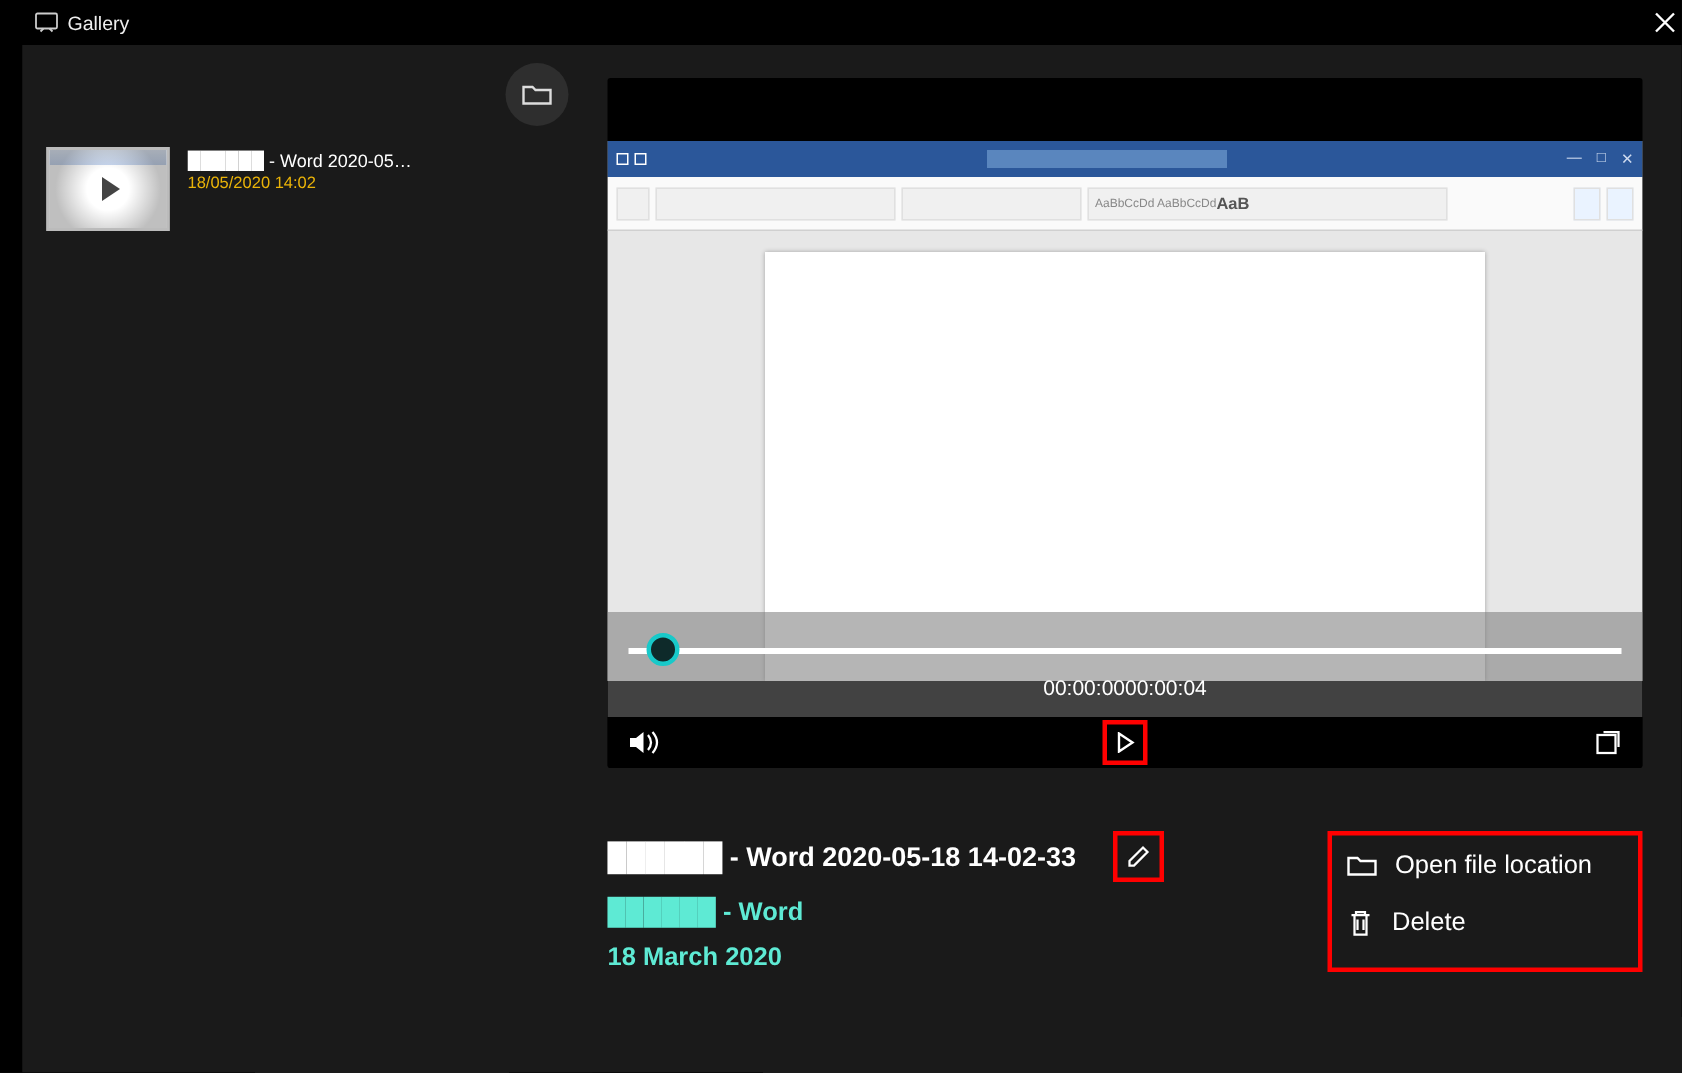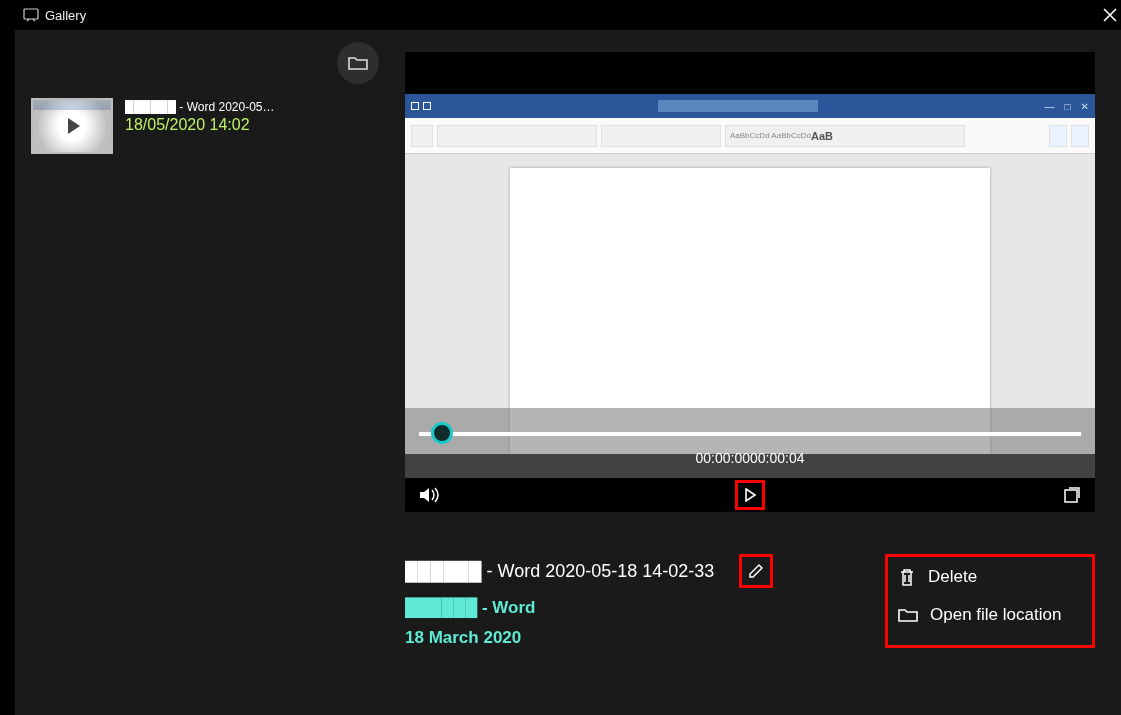--- a/index.html
+++ b/index.html
@@ -13,21 +13,21 @@
   .sidebar { width: 380px; background: #1a1a1a; padding: 12px 10px 10px 12px; display: flex; flex-direction: column; }
   .sidebar-top { display: flex; justify-content: flex-end; padding-right: 6px; padding-bottom: 10px; }
   .folder-btn { width: 42px; height: 42px; border-radius: 21px; background: #2e2e2e; display: flex; align-items: center; justify-content: center; cursor: pointer; }
   .thumb-row { display: flex; align-items: flex-start; gap: 12px; padding: 4px; }
   .thumb { width: 82px; height: 56px; background: #fff; border: 2px solid #bbb; position: relative; display: flex; align-items: center; justify-content: center; }
   .thumb-top { position: absolute; top: 0; left: 0; width: 100%; height: 10px; background: linear-gradient(#dfe8f5, #c7d6ee); }
   .thumb-play { width: 0; height: 0; border-left: 12px solid #444; border-top: 8px solid transparent; border-bottom: 8px solid transparent; margin-left: 3px; z-index: 2; }
   .thumb-shadow { position: absolute; inset: 0; background: radial-gradient(circle at center, rgba(255,255,255,0) 30%, rgba(0,0,0,0.25) 75%); }
   .thumb-info { flex: 1; padding-top: 2px; }
   .thumb-title { font-size: 12px; color: #fff; white-space: nowrap; overflow: hidden; text-overflow: ellipsis; }
-  .thumb-date { font-size: 16px; color: #bef264; margin-top: 2px; }
+  .thumb-date { font-size: 11px; color: #eab308; margin-top: 2px; }
 
   .main { flex: 1; padding: 22px 24px 10px 10px; display: flex; flex-direction: column; }
   .player { width: 690px; height: 460px; background: #000; position: relative; border-radius: 2px; overflow: hidden; }
   .video-frame { position: absolute; top: 42px; left: 0; right: 0; bottom: 58px; background: #e7e7e7; }
   .word-title { height: 24px; background: #2b579a; display: flex; align-items: center; justify-content: space-between; padding: 0 6px; }
   .word-title-left { display:flex; gap:4px; }
   .wd-dot { width:8px; height:8px; border:1px solid #fff; }
   .word-title-center { width: 160px; height: 12px; background: #5a86be; }
   .word-title-right { display:flex; gap:10px; font-size:10px; color:#d0dcf0; }
   .word-ribbon { height: 36px; background: #fafafa; border-bottom: 1px solid #d0d0d0; display:flex; align-items:center; padding:12px 6px; gap:4px; font-size:8px; color:#888; }
@@ -39,21 +39,21 @@
   .track { position: relative; height: 4px; background: #fff; margin-top: 14px; }
   .handle { position: absolute; left: 12px; top: -10px; width: 22px; height: 22px; border-radius: 11px; border: 3px solid #18c9c9; background: #0e2a2a; cursor: pointer; }
   .time-row { display:flex; justify-content: center; margin-top: 14px; font-size: 14px; color:#fff; }
   .controls-bar { position:absolute; left:0; right:0; bottom:0; height:34px; background:#000; display:flex; align-items:center; justify-content:space-between; padding:0 14px; }
   .ctrl-center { position:absolute; left:50%; transform:translateX(-50%); }
   .play-box { width:30px; height:30px; border:3px solid #ff0000; display:flex; align-items:center; justify-content:center; cursor:pointer; }
   .icon-svg { display:block; }
 
   .details { display:flex; justify-content:space-between; margin-top: 42px; width: 690px; }
   .details-left { display:flex; flex-direction:column; gap:10px; }
-  .file-row { display:flex; align-items:center; gap:25px; }
+  .file-row { display:flex; align-items:center; gap:25px;font-weight:bold; }
   .file-name { font-size: 18px; color:#fff; }
   .meta-line { font-size: 17px; color:#5eead4;font-weight:bold; }
   .edit-box { width:34px; height:34px; border:3px solid #ff0000; display:flex; align-items:center; justify-content:center; cursor:pointer; }
   .action-panel { width:210px; border:3px solid #ff0000; padding:10px 10px; display:flex; flex-direction:column; gap:18px; }
   .action-item { display:flex; align-items:center; gap:12px; font-size:17px; color:#fff; cursor:pointer; }
 </style>
 </head>
 <body>
 
 <div class="window">
@@ -169,29 +169,29 @@
                   <path d="M3 15 L3 12 L12 3 L15 6 L6 15 Z" fill="none" stroke="#fff" stroke-width="1.5"></path>
                 </svg>
             </div>
           </div>
           <div class="meta-line">██████ - Word</div>
           <div class="meta-line">18 March 2020</div>
         </div>
 
         <div class="action-panel">
           <div class="action-item">
+            <svg class="icon-svg" width="20" height="16" viewBox="0 0 20 16">
+                <path d="M1 3 L1 14 L19 14 L19 5 L9 5 L7 3 Z" fill="none" stroke="#fff" stroke-width="1.6"></path>
+              </svg>
+            <span>Open file location</span>
+          </div>
+          <div class="action-item">
             <svg class="icon-svg" width="18" height="20" viewBox="0 0 18 20">
                 <path d="M3 5 L15 5 M5 5 L5 18 L13 18 L13 5 M7 8 L7 15 M11 8 L11 15 M6 5 L6 3 L12 3 L12 5" fill="none" stroke="#fff" stroke-width="1.5"></path>
               </svg>
             <span>Delete</span>
-          </div>
-          <div class="action-item">
-            <svg class="icon-svg" width="20" height="16" viewBox="0 0 20 16">
-                <path d="M1 3 L1 14 L19 14 L19 5 L9 5 L7 3 Z" fill="none" stroke="#fff" stroke-width="1.6"></path>
-              </svg>
-            <span>Open file location</span>
           </div>
         </div>
       </div>
     </div>
 
   </div>
 </div>
 
 </body></html>

